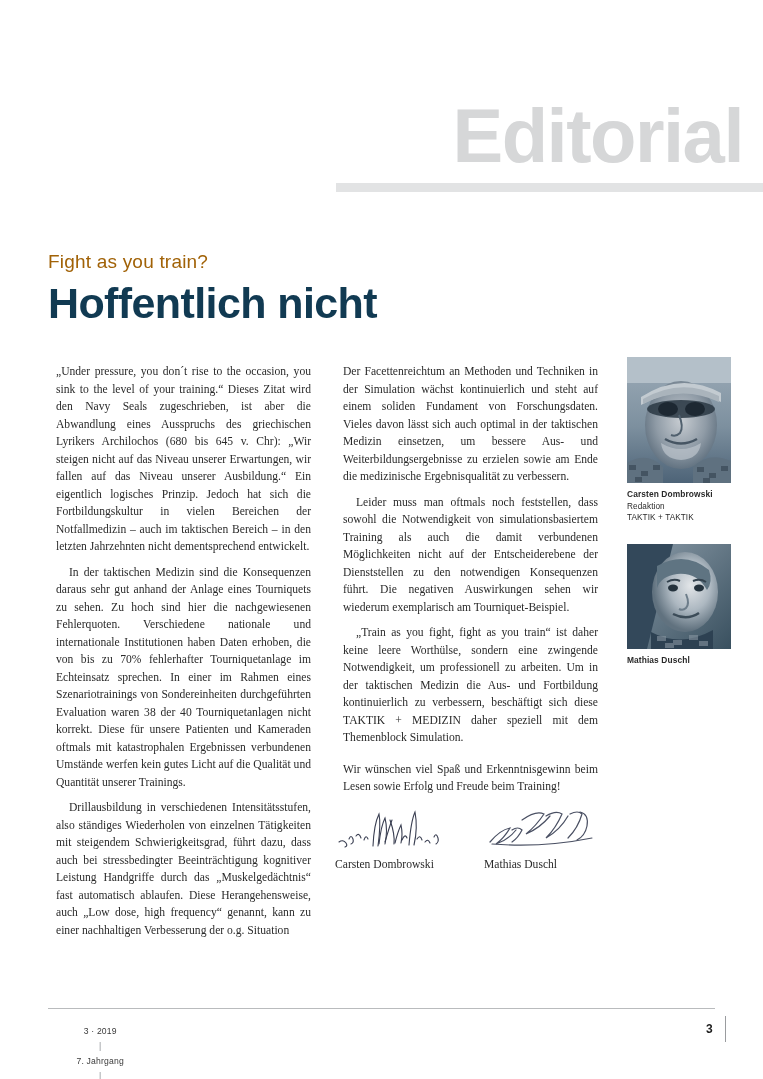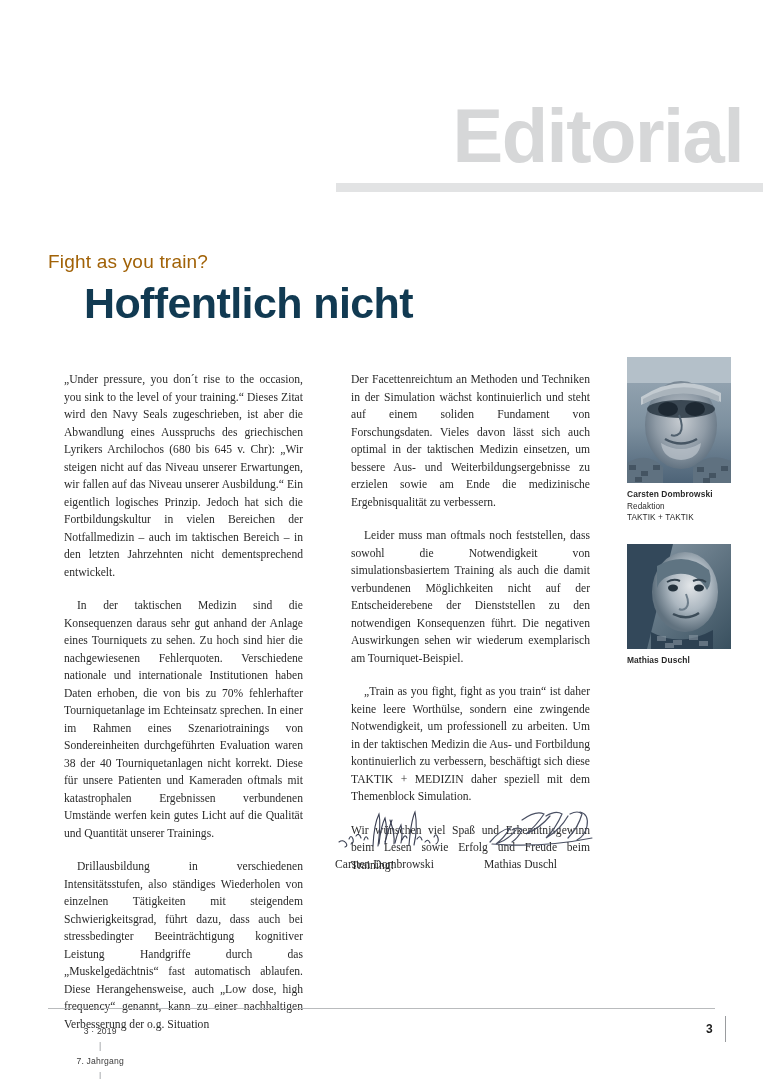--- a/index.html
+++ b/index.html
@@ -63,36 +63,35 @@
   }
   .headline {
     font-family: "Liberation Sans", sans-serif;
     font-weight: bold;
     font-size: 43px;
     line-height: 1.05;
     letter-spacing: -0.6px;
     color: #113a52;
     margin-top: 8px;
     white-space: nowrap;
-    margin-left: 36px;
   }
 
   
   .col {
     position: absolute;
     top: 355px;
     font-size: 11.6px;
     line-height: 17.5px;
     text-align: justify;
     text-justify: inter-word;
     hyphens: manual;
     color: #2a2a2a;
   }
   .col p {
-    margin: 16px;
+    margin: 8px;
   }
   .col p + p {
     text-indent: 13px;
   }
   .col p.no-indent {
     text-indent: 0;
   }
   .col p.spaced {
     margin-top: 14px;
     text-indent: 0;

